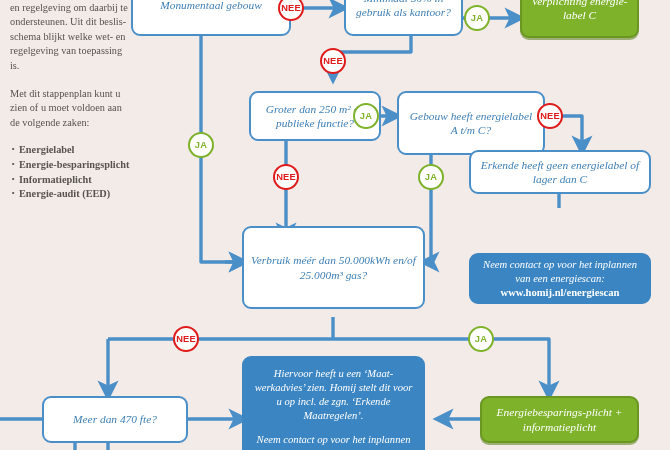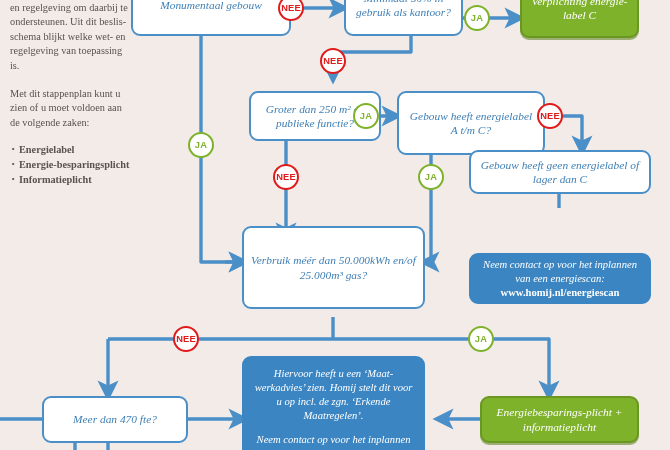--- a/index.html
+++ b/index.html
@@ -71,20 +71,21 @@
 
 <div id="stage">
 
   <div class="textcol">
     <p>daarbij prioriteit. Er is wet- en regelgeving om daarbij te onder­steunen. Uit dit beslis­schema blijkt welke wet- en regelgeving van toepassing is.</p>
     <p>Met dit stappenplan kunt u zien of u moet voldoen aan de volgende zaken:</p>
     <ul>
       <li>Energielabel</li>
       <li>Energie-besparingsplicht</li>
       <li>Informatieplicht</li>
+      <li>Energie-audit (EED)</li>
     </ul>
   </div>
 
   <svg id="wires" viewBox="0 0 670 450" xmlns="http://www.w3.org/2000/svg">
     <defs>
       <marker id="ah" markerWidth="7" markerHeight="7" refX="3.1" refY="3.5" orient="auto" markerUnits="strokeWidth">
         <path d="M0,0.4 L6.2,3.5 L0,6.6 L1.5,3.5 Z" fill="#4B8FC8"></path>
       </marker>
     </defs>
     <g fill="none" stroke="#4B8FC8" stroke-width="3.4" stroke-linecap="butt" stroke-linejoin="round">
@@ -143,21 +144,21 @@
 
   <div class="node q" style="left:220px;top:91px;width:132px;height:50px;margin-left:29px;">
     <span class="tx">Groter dan 250 m² én publieke functie?</span>
   </div>
 
   <div class="node q" style="left:397px;top:91px;width:148px;height:64px;">
     <span class="tx">Gebouw heeft energielabel A t/m C?</span>
   </div>
 
   <div class="node q" style="left:469px;top:150px;width:182px;height:44px;">
-    <span class="tx">Gebouw heeft geen energielabel of lager dan C</span>
+    <span class="tx">Erkende heeft geen energielabel of lager dan C</span>
   </div>
 
   <div class="node bluefill" style="left:469px;top:209px;width:182px;height:51px;margin-top:44px;">
     <span class="tx"><span>Neem contact op voor het inplan­nen van een energiescan: </span><b>www.homij.nl/energiescan</b></span>
   </div>
 
   <div class="node q" style="left:242px;top:226px;width:183px;height:83px;">
     <span class="tx">Verbruik méér dan 50.000kWh en/of 25.000m³ gas?</span>
   </div>
 

